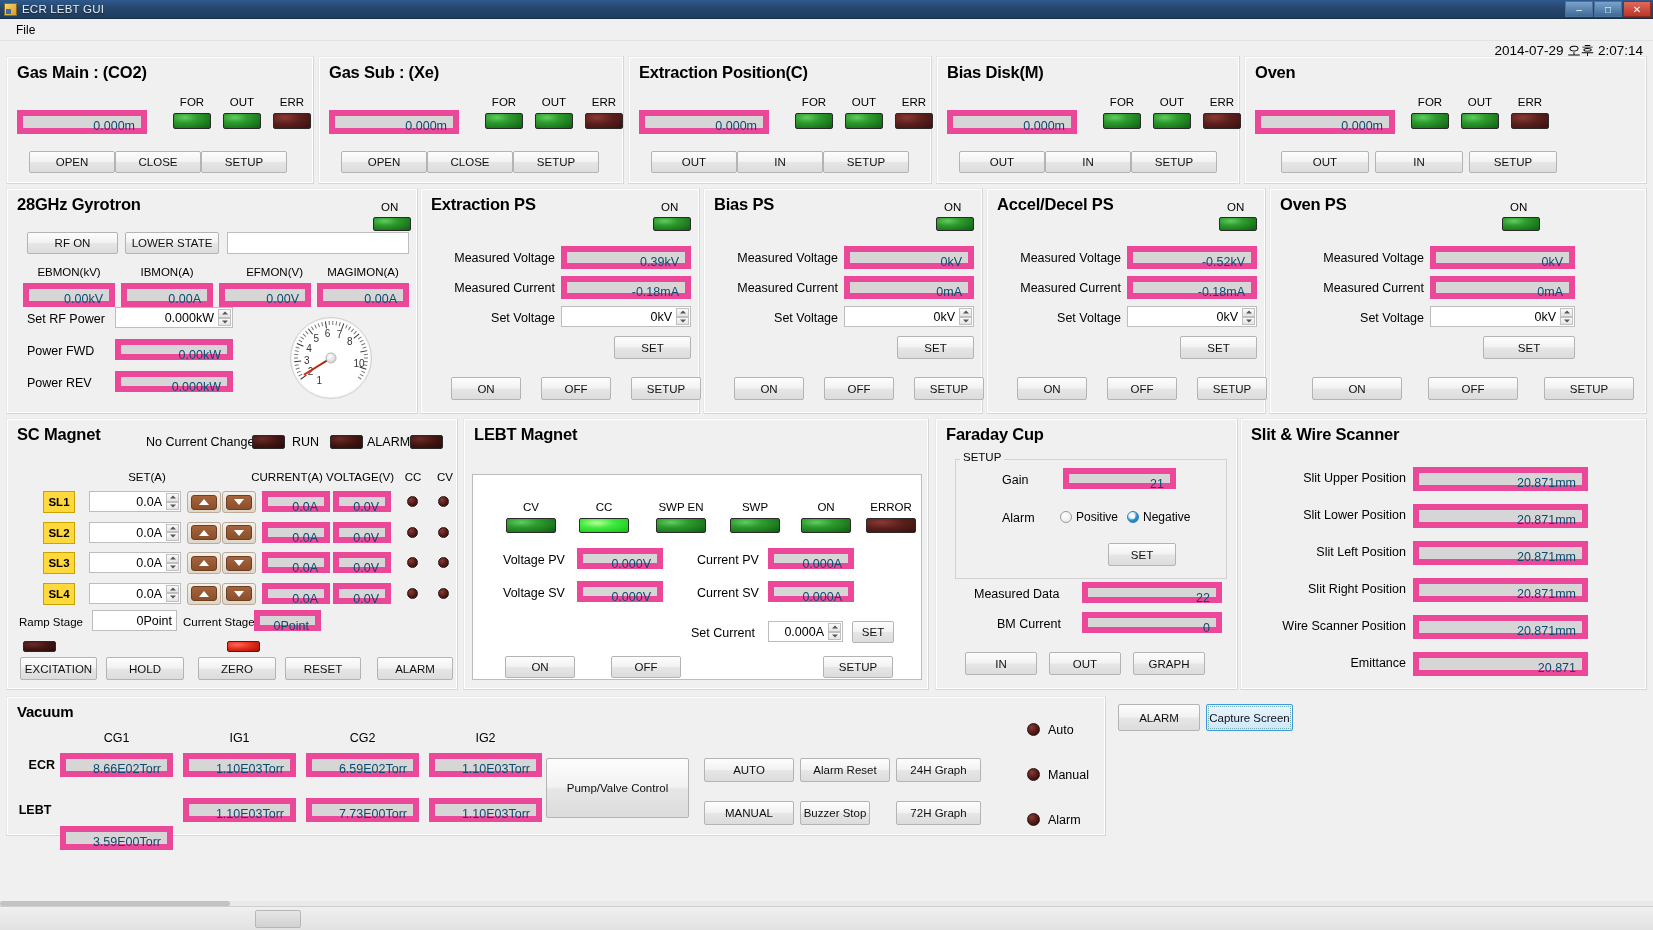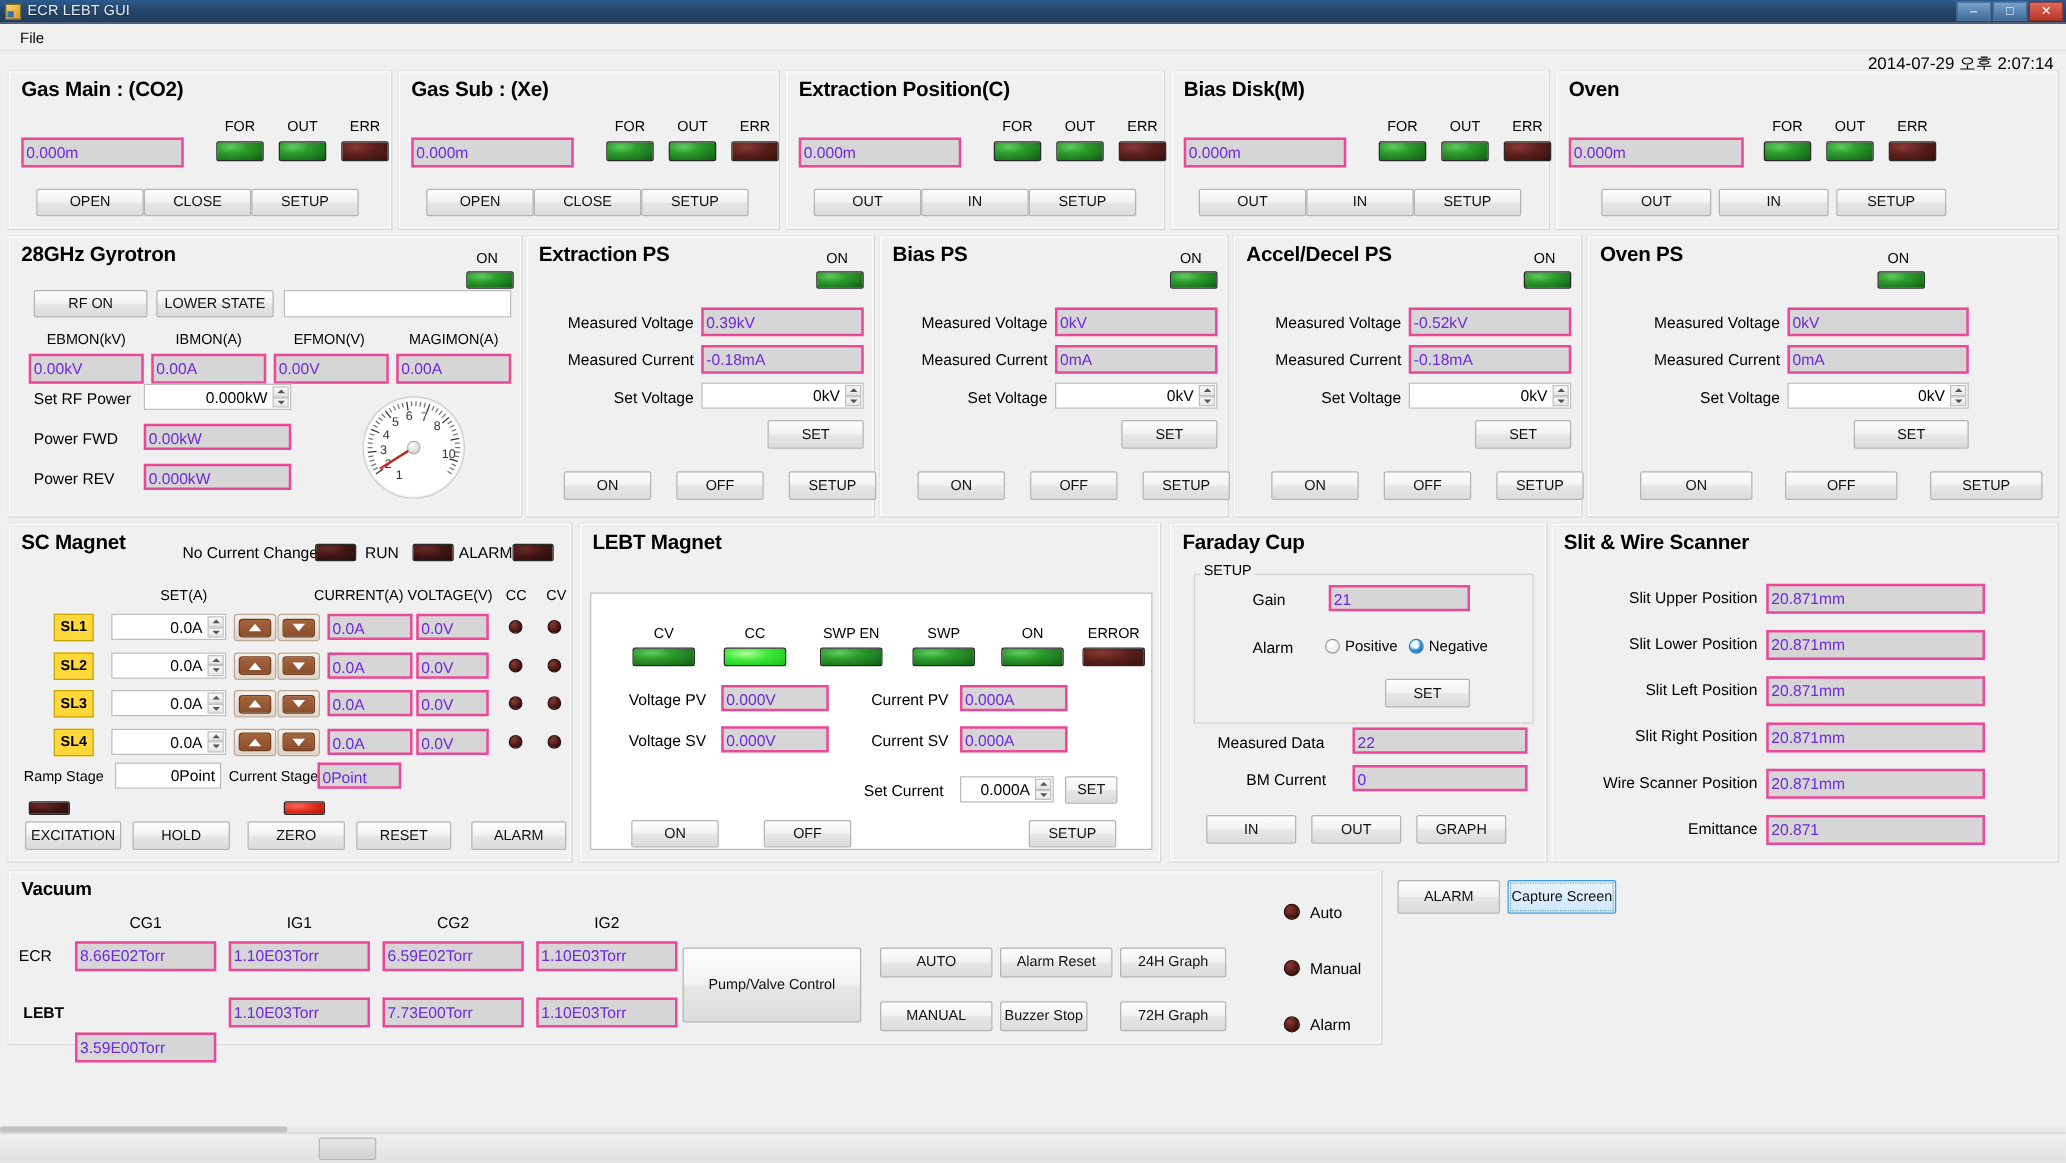--- a/index.html
+++ b/index.html
@@ -49,22 +49,22 @@
     box-shadow:0 0 0 1px #fff inset;
   }
   .grp-title{
     position:absolute;left:10px;top:6px;
     font-size:16.5px;font-weight:bold;letter-spacing:-.2px;
   }
   .grp-title.sm{font-size:15px;}
 
   
   .ro{  
-    background:#d6d6d6;border:2px solid #ec4899;
-    color:#6d28d9;padding:2px 6px 2px 2px;
+    background:#d6d6d6;border:6px solid #ec4899;
+    color:#0c4a6e;text-align:right;padding:2px 6px 2px 2px;
     font-size:12.5px;line-height:16px;height:21px;
   }
   .ed{ 
     background:#fff;border:1px solid #bdbdbd;
     color:#000;text-align:right;padding:2px 4px 2px 2px;
     font-size:12.5px;line-height:16px;height:21px;
   }
   .spin{position:relative;}
   .spin .arrows{
     position:absolute;right:1px;top:1px;bottom:1px;width:13px;
@@ -280,21 +280,21 @@
 
   <div class="btn" style="position:absolute;left:20px;top:43px;width:91px;height:22px;">RF ON</div>
   <div class="btn" style="position:absolute;left:118px;top:43px;width:94px;height:22px;">LOWER STATE</div>
   <div class="ed" style="position:absolute;left:220px;top:43px;width:182px;height:22px;"></div>
 
   <div id="gyro-mons">
       <div class="lbl sm" style="position:absolute;left:16px;top:77px;width:92px;text-align:center;">EBMON(kV)</div>
       <div class="ro" style="position:absolute;left:16px;top:94px;width:92px;height:24px;">0.00kV</div>
       <div class="lbl sm" style="position:absolute;left:114px;top:77px;width:92px;text-align:center;">IBMON(A)</div>
       <div class="ro" style="position:absolute;left:114px;top:94px;width:92px;height:24px;">0.00A</div>
-      <div class="lbl sm" style="position:absolute;left:228px;top:77px;width:92px;text-align:left;">EFMON(V)</div>
+      <div class="lbl sm" style="position:absolute;left:204px;top:77px;width:92px;text-align:right;">EFMON(V)</div>
       <div class="ro" style="position:absolute;left:212px;top:94px;width:92px;height:24px;">0.00V</div>
       <div class="lbl sm" style="position:absolute;left:310px;top:77px;width:92px;text-align:center;">MAGIMON(A)</div>
       <div class="ro" style="position:absolute;left:310px;top:94px;width:92px;height:24px;">0.00A</div>
     </div>
 
   <div class="lbl" style="position:absolute;left:20px;top:123px;">Set RF Power</div>
   <div class="ed spin" style="position:absolute;left:108px;top:118px;width:118px;">
     <span style="display:block;padding-right:14px;">0.000kW</span>
     <span class="arrows">
         <i class="up"></i>
@@ -659,21 +659,21 @@
 
 <div class="grp" style="left:6px;top:696px;width:1100px;height:140px;">
   <div class="grp-title sm">Vacuum</div>
   <div id="vac-cols">
       <div class="lbl" style="position:absolute;left:53px;top:34px;width:113px;text-align:center;">CG1</div>
       <div class="lbl" style="position:absolute;left:176px;top:34px;width:113px;text-align:center;">IG1</div>
       <div class="lbl" style="position:absolute;left:299px;top:34px;width:113px;text-align:center;">CG2</div>
       <div class="lbl" style="position:absolute;left:422px;top:34px;width:113px;text-align:center;">IG2</div>
     </div>
   <div id="vac-rows">
-      <div class="lbl" style="position:absolute;left:8px;top:61px;width:40px;text-align:left;font-weight:normal;">ECR</div>
+      <div class="lbl" style="position:absolute;left:8px;top:61px;width:40px;text-align:right;font-weight:bold;">ECR</div>
       <div class="ro" style="position:absolute;left:53px;top:56px;width:113px;height:24px;">8.66E02Torr</div>
       <div class="ro" style="position:absolute;left:176px;top:56px;width:113px;height:24px;">1.10E03Torr</div>
       <div class="ro" style="position:absolute;left:299px;top:56px;width:113px;height:24px;">6.59E02Torr</div>
       <div class="ro" style="position:absolute;left:422px;top:56px;width:113px;height:24px;">1.10E03Torr</div>
       <div class="lbl" style="position:absolute;left:8px;top:106px;width:40px;text-align:center;font-weight:bold;">LEBT</div>
       <div class="ro" style="position:absolute;left:53px;top:101px;width:113px;height:24px;margin-top:28px;">3.59E00Torr</div>
       <div class="ro" style="position:absolute;left:176px;top:101px;width:113px;height:24px;">1.10E03Torr</div>
       <div class="ro" style="position:absolute;left:299px;top:101px;width:113px;height:24px;">7.73E00Torr</div>
       <div class="ro" style="position:absolute;left:422px;top:101px;width:113px;height:24px;">1.10E03Torr</div>
     </div>

